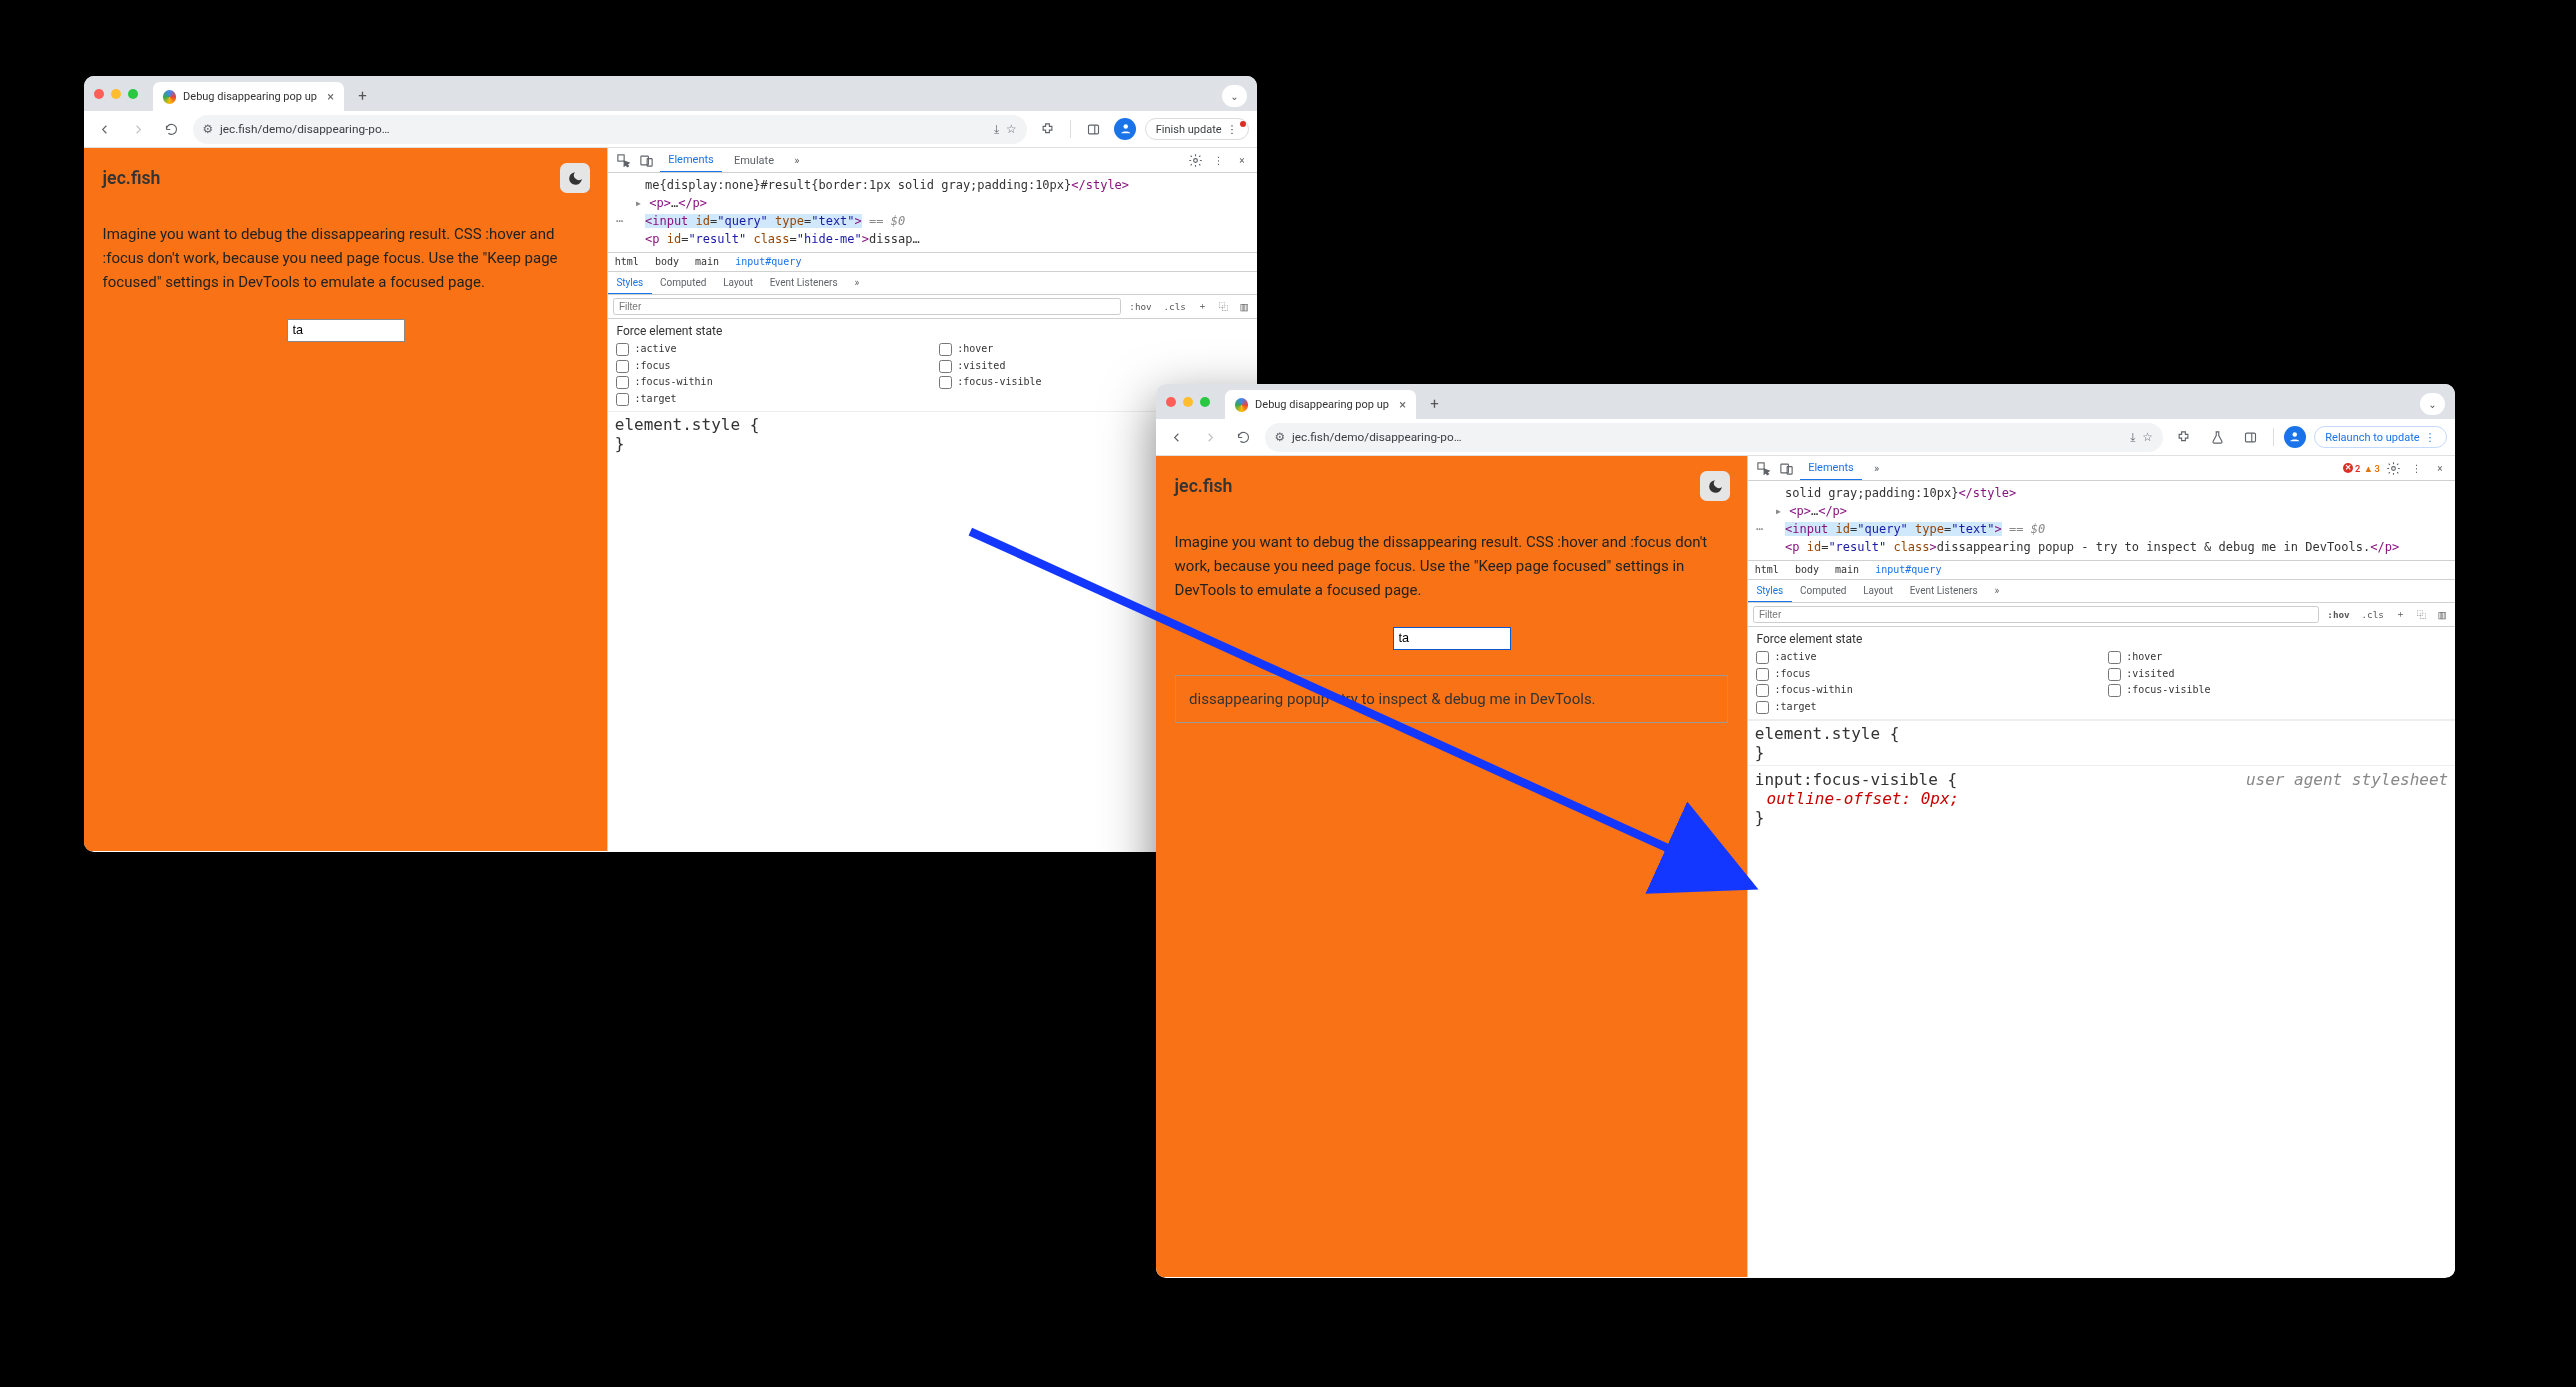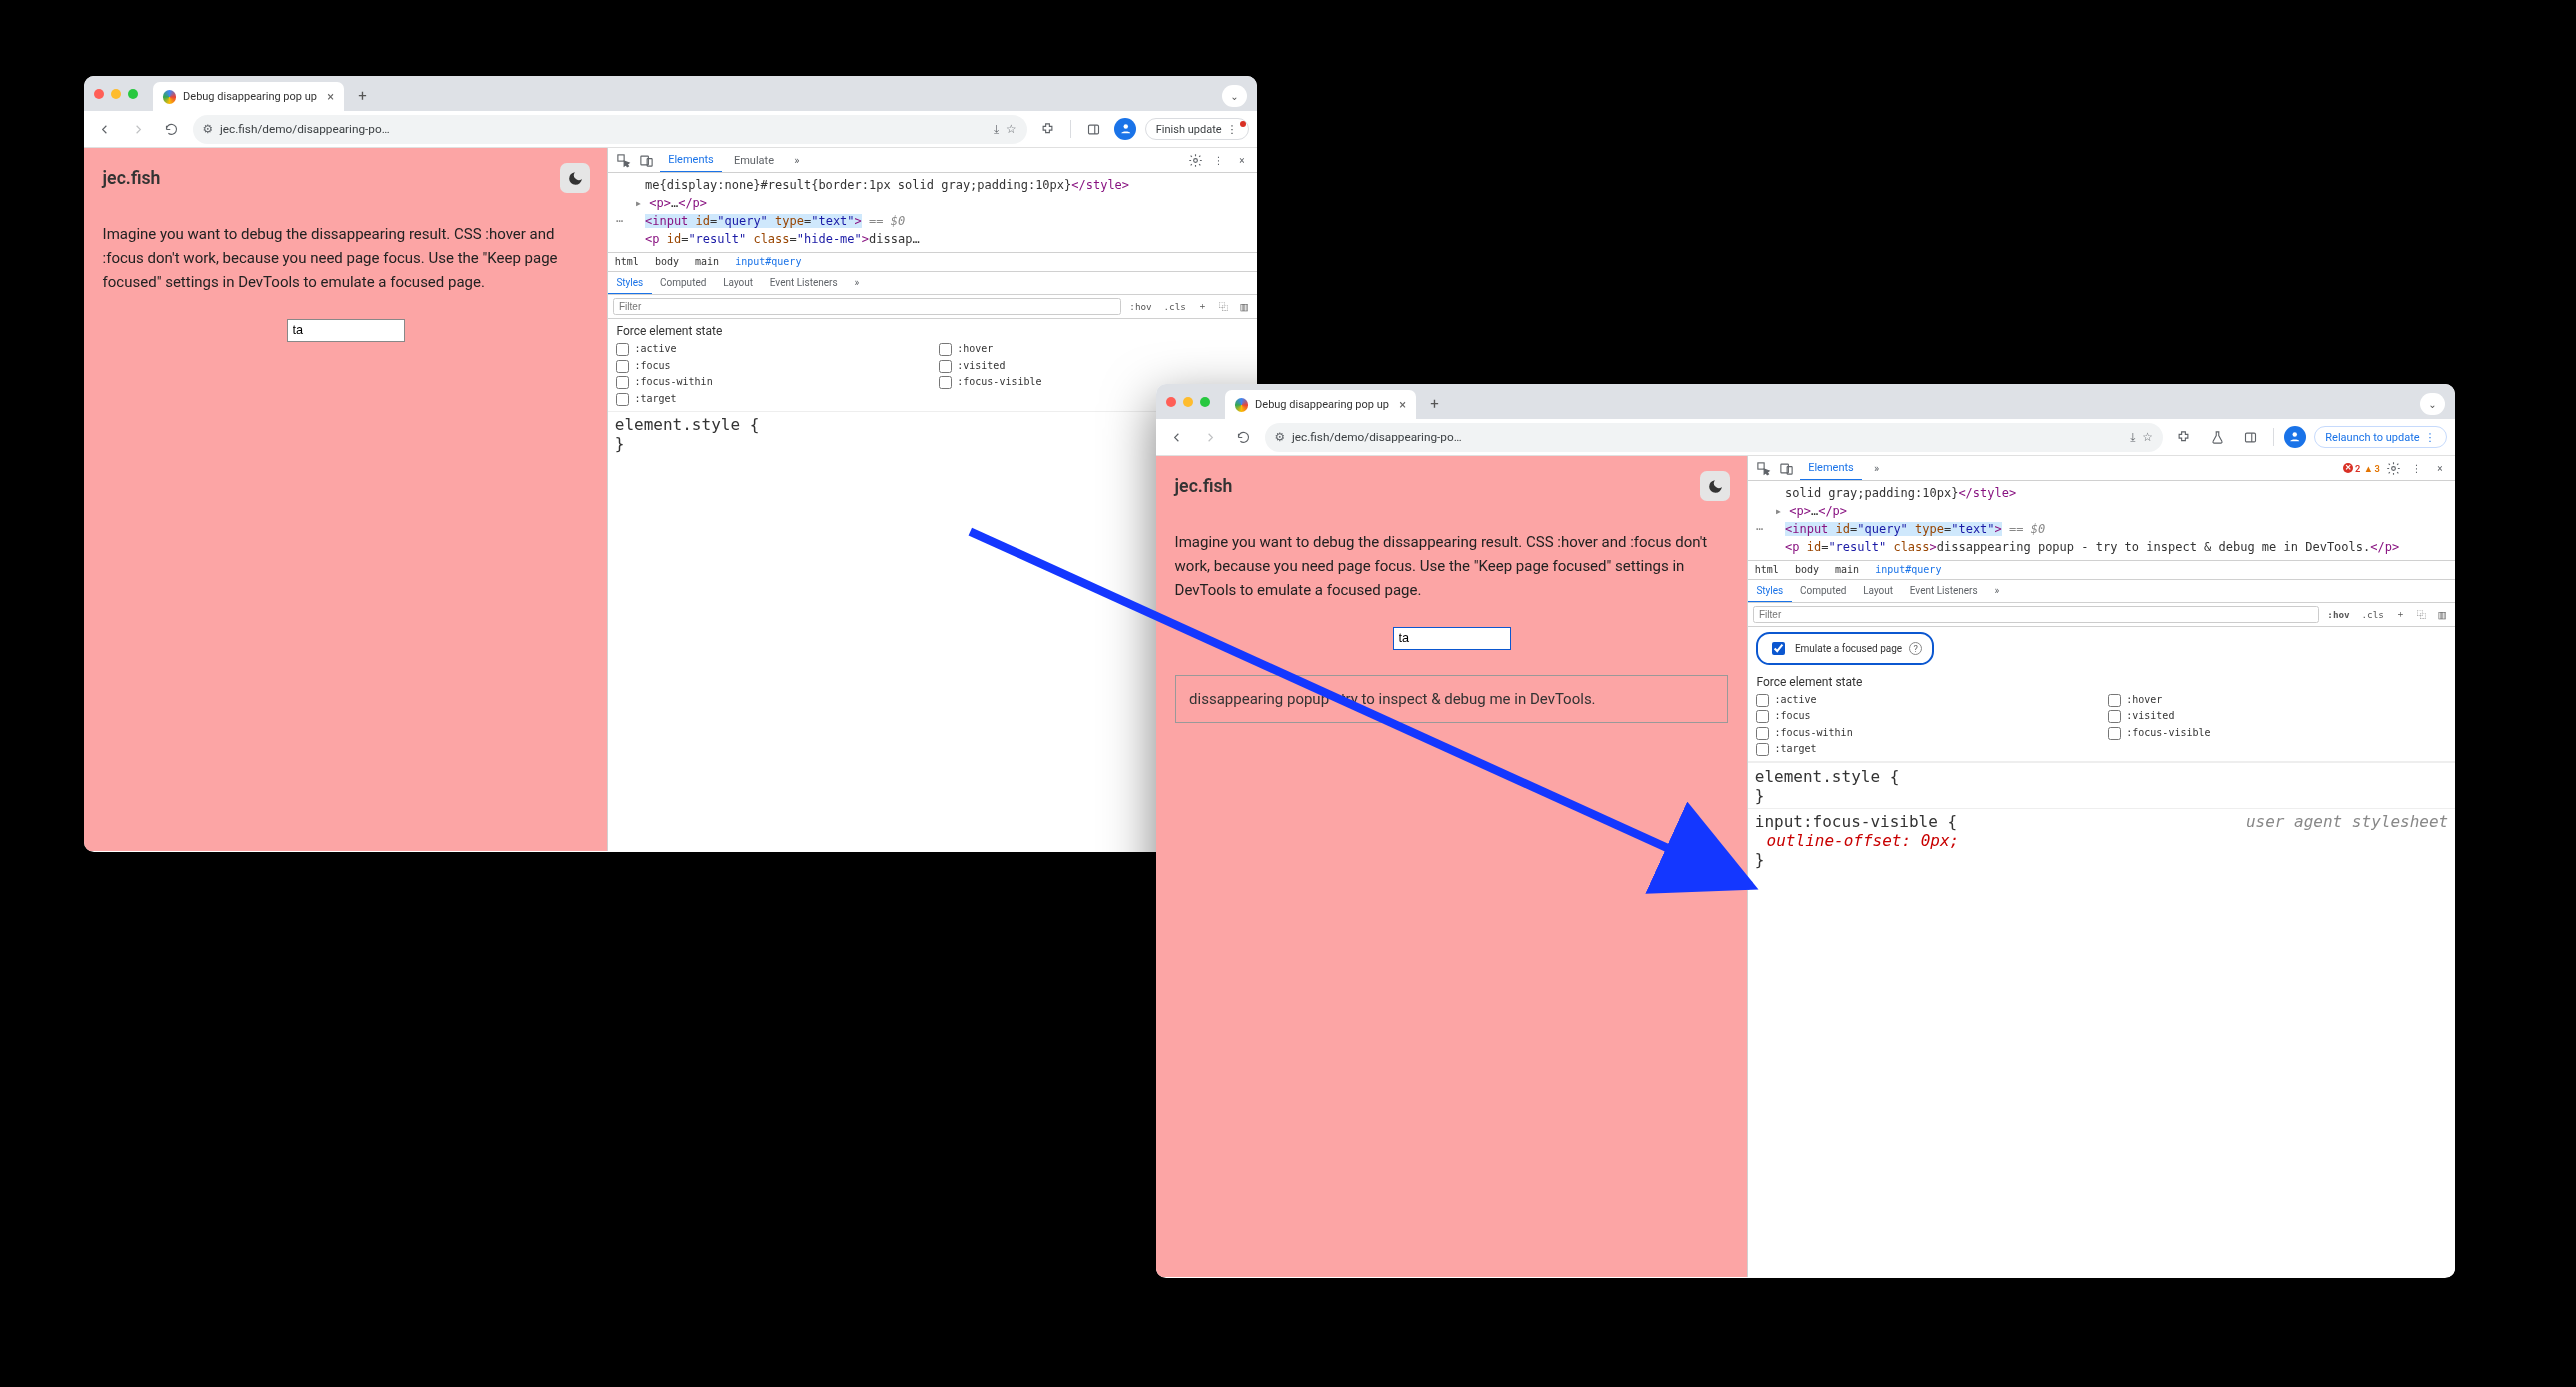--- a/index.html
+++ b/index.html
@@ -88,21 +88,21 @@
   }
   .pill.blue { color:#1a73e8; border-color:#c6dafc; }
   .sep { width:0.8px;height:18.6px;background:#dadce0; margin:0 1.7px;}
   .avatar{width:22px;height:22px;border-radius:50%;background:#1a73e8;display:flex;align-items:center;justify-content:center;color:#fff;font-size:11.8px;}
   .badge-dot{position:relative;text-align:center;}
   .badge-dot::after{content:"";position:absolute;top:1.7px;right:1.7px;width:5.9px;height:5.9px;background:#d93025;border-radius:50%;}
 
   
   .split { display:flex; height: calc(100% - 73px); }
   .page {
-    background:#fca5a5;
+    background:#f97316;
     padding: 20px 18.6px;
     overflow:hidden;
   }
   .page h1 { font-size:17.7px; font-weight:600; margin:0 0 34px 0; }
   .page p.desc { font-size:15px; line-height:1.6; color:#222; margin:0 0 25px 0; }
   .darktoggle{position:absolute;width:30px;height:30px;border-radius:6.8px;background:#e5e5e5;display:flex;align-items:center;justify-content:center;font-size:15px;}
   .queryinput{border:0.8px solid #888;padding:3.4px 5px;font-size:12.7px;width:118px;}
   .queryinput.focused{border:1.7px solid #0b57d0;outline:none;}
   .resultbox{border:0.8px solid #999;padding:11.8px 13.5px;font-size:15px;line-height:1.5;margin-top:25px;}
 
@@ -477,27 +477,20 @@
 
       <div class="styles-bar">
         <input placeholder="Filter" style="">
         <span class="btn mono" style="font-weight:600">:hov</span>
         <span class="btn mono">.cls</span>
         <span class="btn">＋</span>
         <span class="btn">⿻</span>
         <span class="btn">▥</span>
       </div>
 
-      <div class="emulate-row">
-        <div class="emulate-callout">
-          <input type="checkbox" checked="" style="">
-          <span>Emulate a focused page</span>
-          <span class="qmark">?</span>
-        </div>
-      </div>
 
       <div class="force-panel">
         <div class="hdr">Force element state</div>
         <div class="force-grid mono">
           <label>
                 <input type="checkbox" style="">
                 <span>:active</span>
               </label>
           <label>
                 <input type="checkbox" style="">

